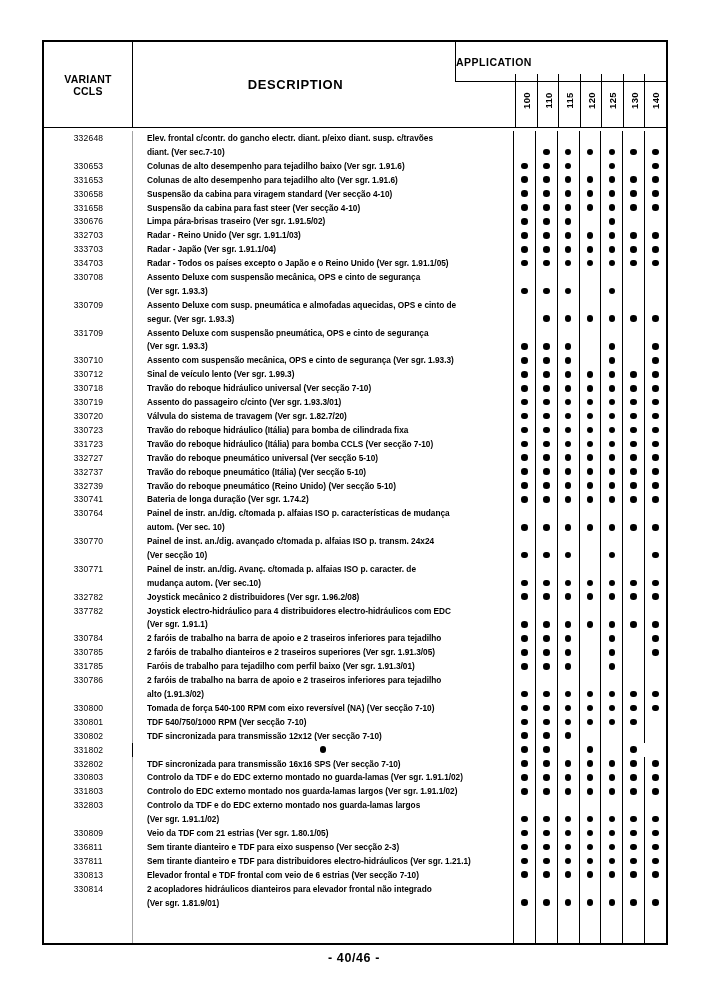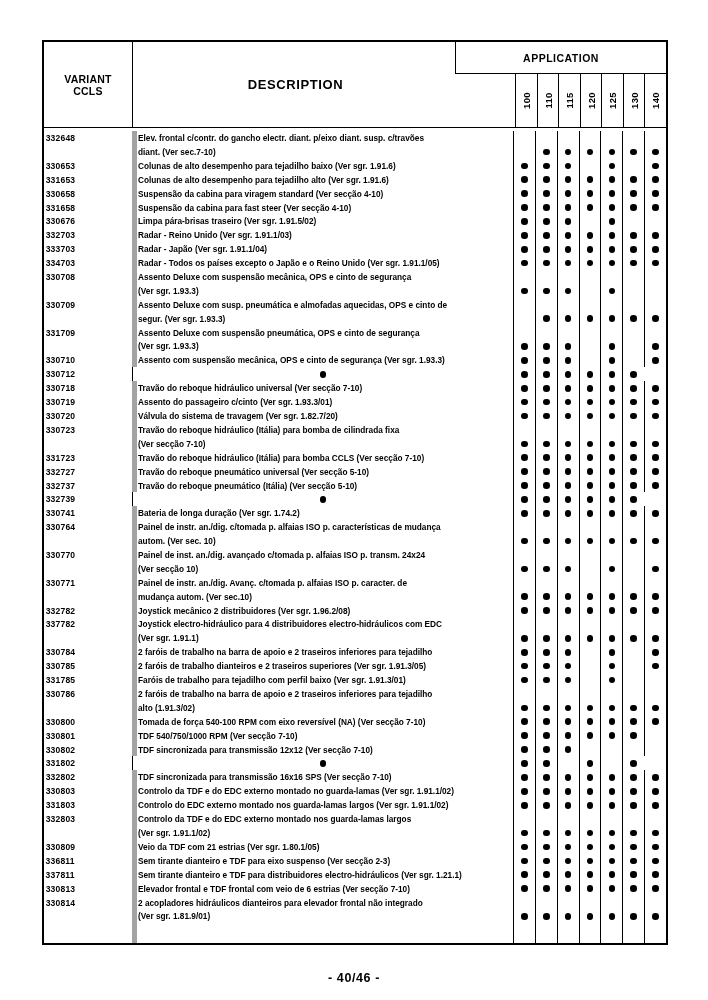--- a/index.html
+++ b/index.html
@@ -19,46 +19,46 @@
     flex:none; width:88px; border-right:1px solid #000;
     display:flex; flex-direction:column; justify-content:center; align-items:center;
     font-weight:bold; font-size:10.5px; line-height:12px; letter-spacing:0.2px;
   }
   .desc-hcell {
     flex:none; width:381px; display:flex; align-items:center; justify-content:center;
     padding-right:56px; box-sizing:border-box;
     font-weight:bold; font-size:13px; letter-spacing:0.6px;
   }
   .app-box {
-    position:absolute; top:0; right:0; width:211px; height:32px;
+    position:absolute; top:0; right:0; width:211px; height:40px;
     border-left:1px solid #000; border-bottom:1px solid #000; box-sizing:border-box;
-    display:flex; align-items:center; justify-content:center;
+    display:flex; align-items:center; justify-content:flex-start;
     font-weight:bold; font-size:10.5px; letter-spacing:0.5px; background:#fff;
   }
   .app-labels {
     position:absolute; top:32px; right:0; width:151px; height:53px;
     display:grid; grid-template-columns:repeat(7,1fr);
   }
   .app-label-cell { border-left:1px solid #000; display:flex; align-items:center; justify-content:center; overflow:hidden; }
   .app-label-cell span { transform:rotate(-90deg); font-weight:bold; font-size:9.5px; letter-spacing:0.3px; white-space:nowrap; }
   
   .tbody { flex:1; display:flex; flex-direction:column; padding-top:3px; overflow:hidden; }
   .trow { flex:none; display:grid; grid-template-columns:88px 381px repeat(7,1fr); }
   .trow.fill { flex:1; }
-  .ccell { font-weight:bold; font-size:9.5px; line-height:13.9px; }
+  .ccell { text-align:center; font-weight:normal; font-size:9.5px; line-height:13.9px; }
   .ccell span { display:inline-block; transform:scaleX(0.9); transform-origin:50% 50%; letter-spacing:0.2px; }
-  .dcell { border-left:5px solid #a3a3a3; padding-left:1px; overflow:hidden;text-decoration:underline; }
+  .dcell { border-left:1px solid #a3a3a3; padding-left:14px; overflow:hidden;text-decoration:underline; }
   .dline { white-space:nowrap; line-height:13.9px; font-weight:bold; font-size:9.5px; height:13.9px; }
   .dline span { display:inline-block; transform:scaleX(0.87); transform-origin:0 50%; }
   .acell { border-left:1px solid #000; display:flex; align-items:flex-end; justify-content:center; padding-bottom:3.6px; box-sizing:border-box; }
   .dot { width:6.6px; height:6.6px; background:#000; border-radius:50%; }
   
   .footer {
     position:absolute; left:0; top:951px; width:708px; text-align:center;
-    font-weight:bold; font-size:12.5px; letter-spacing:0.6px;margin-top:20px;
+    font-weight:bold; font-size:12.5px; letter-spacing:0.6px;
   }
 </style>
 </head>
 <body>
 
 <div class="vtable">
   <div class="thead">
     <div class="code-hcell">
       <span>VARIANT</span>
       <span>CCLS</span>
@@ -416,20 +416,23 @@
         <div class="acell">
           <div class="dot"></div>
         </div>
         <div class="acell"></div>
         <div class="acell">
           <div class="dot"></div>
         </div>
       </div>
       <div class="trow">
         <div class="ccell"><span>330712</span></div>
+        <div class="dcell">
+          <div class="dline"><span>Sinal de veículo lento (Ver sgr. 1.99.3)</span></div>
+        </div>
         <div class="acell">
           <div class="dot"></div>
         </div>
         <div class="acell">
           <div class="dot"></div>
         </div>
         <div class="acell">
           <div class="dot"></div>
         </div>
         <div class="acell">
@@ -523,21 +526,20 @@
           <div class="dot"></div>
         </div>
         <div class="acell">
           <div class="dot"></div>
         </div>
       </div>
       <div class="trow">
         <div class="ccell"><span>330723</span></div>
         <div class="dcell">
           <div class="dline"><span>Travão do reboque hidráulico (Itália) para bomba de cilindrada fixa</span></div>
-          <div class="dline"><span>(Ver secção 7-10)</span></div>
         </div>
         <div class="acell">
           <div class="dot"></div>
         </div>
         <div class="acell">
           <div class="dot"></div>
         </div>
         <div class="acell">
           <div class="dot"></div>
         </div>
@@ -630,20 +632,23 @@
         </div>
         <div class="acell">
           <div class="dot"></div>
         </div>
         <div class="acell">
           <div class="dot"></div>
         </div>
       </div>
       <div class="trow">
         <div class="ccell"><span>332739</span></div>
+        <div class="dcell">
+          <div class="dline"><span>Travão do reboque pneumático (Reino Unido) (Ver secção 5-10)</span></div>
+        </div>
         <div class="acell">
           <div class="dot"></div>
         </div>
         <div class="acell">
           <div class="dot"></div>
         </div>
         <div class="acell">
           <div class="dot"></div>
         </div>
         <div class="acell">

